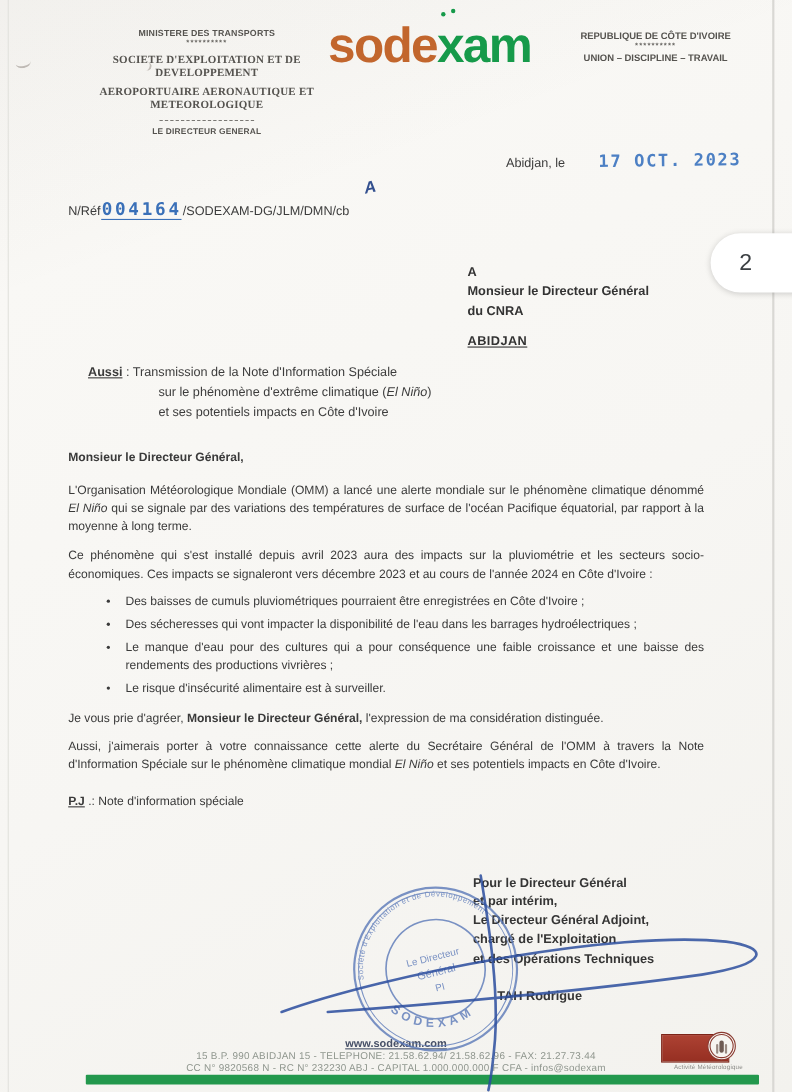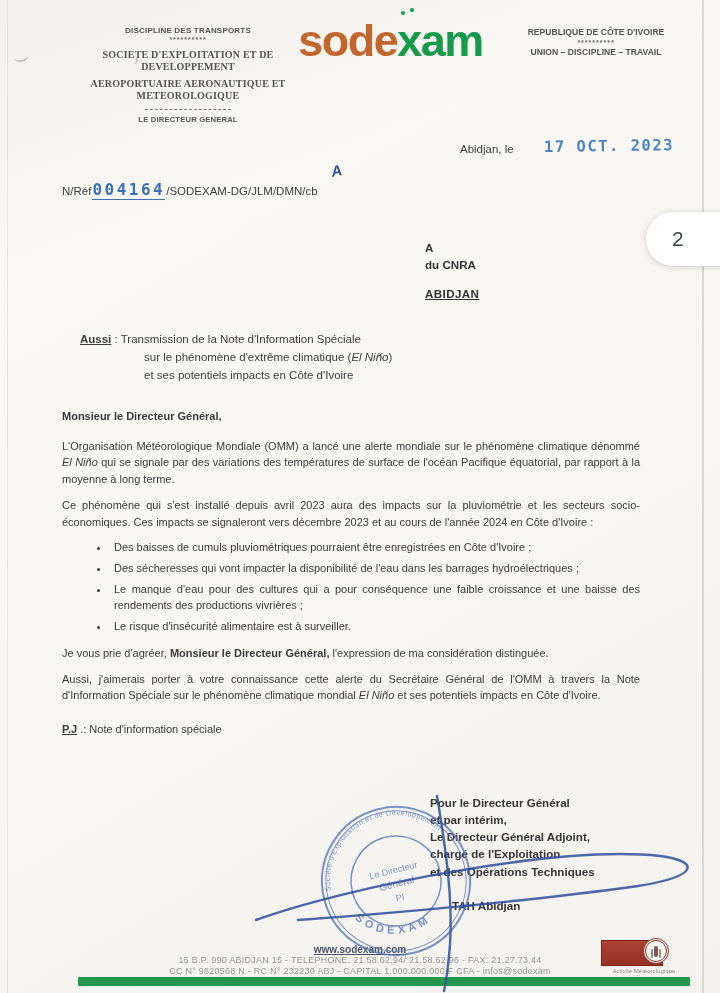--- a/index.html
+++ b/index.html
@@ -104,21 +104,21 @@
 </head>
 <body>
 
 <div class="page">
   <div class="edge-left"></div>
   <div class="edge-right"></div>
   <span class="scan-mark1"></span>
   <span class="scan-mark2"></span>
 
   <div class="hdr-left">
-    <div>DISCIPLINE DES TRANSPORTS</div>
+    <div>MINISTERE DES TRANSPORTS</div>
     <div class="stars">**********</div>
     <div class="sub">SOCIETE D'EXPLOITATION ET DE DEVELOPPEMENT</div>
     <div class="sub">AEROPORTUAIRE AERONAUTIQUE ET METEOROLOGIQUE</div>
     <div class="dash-divider"></div>
     <div class="dg">LE DIRECTEUR GENERAL</div>
   </div>
 
   <div class="logo">
     <span class="lg-o">sode</span><span class="lg-x"><i></i><span>x</span></span><span class="lg-g">am</span>
   </div>
@@ -134,20 +134,21 @@
 
   <div class="ref-row">
     <span>N/Réf</span>
     <span class="ref-num">004164</span>
     <span>/SODEXAM-DG/JLM/DMN/cb</span>
   </div>
   <span class="hand-a">A</span>
 
   <div class="addressee">
     <div>A</div>
+    <div>Monsieur le Directeur Général</div>
     <div>du CNRA</div>
     <div class="city">ABIDJAN</div>
   </div>
 
   <div class="page-badge">
     <span>2</span>
   </div>
 
   <div class="objet">
     <div>
@@ -175,21 +176,21 @@
       <span class="lbl">P.J</span><span> .: Note d'information spéciale</span>
     </div>
   </div>
 
   <div class="sig-block">
     <div>Pour le Directeur Général</div>
     <div>et par intérim,</div>
     <div>Le Directeur Général Adjoint,</div>
     <div>chargé de l'Exploitation</div>
     <div>et des Opérations Techniques</div>
-    <div class="sig-name">TAH Abidjan</div>
+    <div class="sig-name">TAH Rodrigue</div>
   </div>
 
   <svg class="stamp" width="156" height="156" viewBox="0 0 156 156">
     <g fill="none" stroke="#5b79b8">
       <circle cx="78" cy="78" r="74" stroke-width="2"></circle>
       <circle cx="78" cy="78" r="70" stroke-width="1"></circle>
       <circle cx="78" cy="78" r="45" stroke-width="1.5"></circle>
     </g>
     <defs>
       <path id="arc-top" d="M 12,78 A 66,66 0 0 1 144,78"></path>

